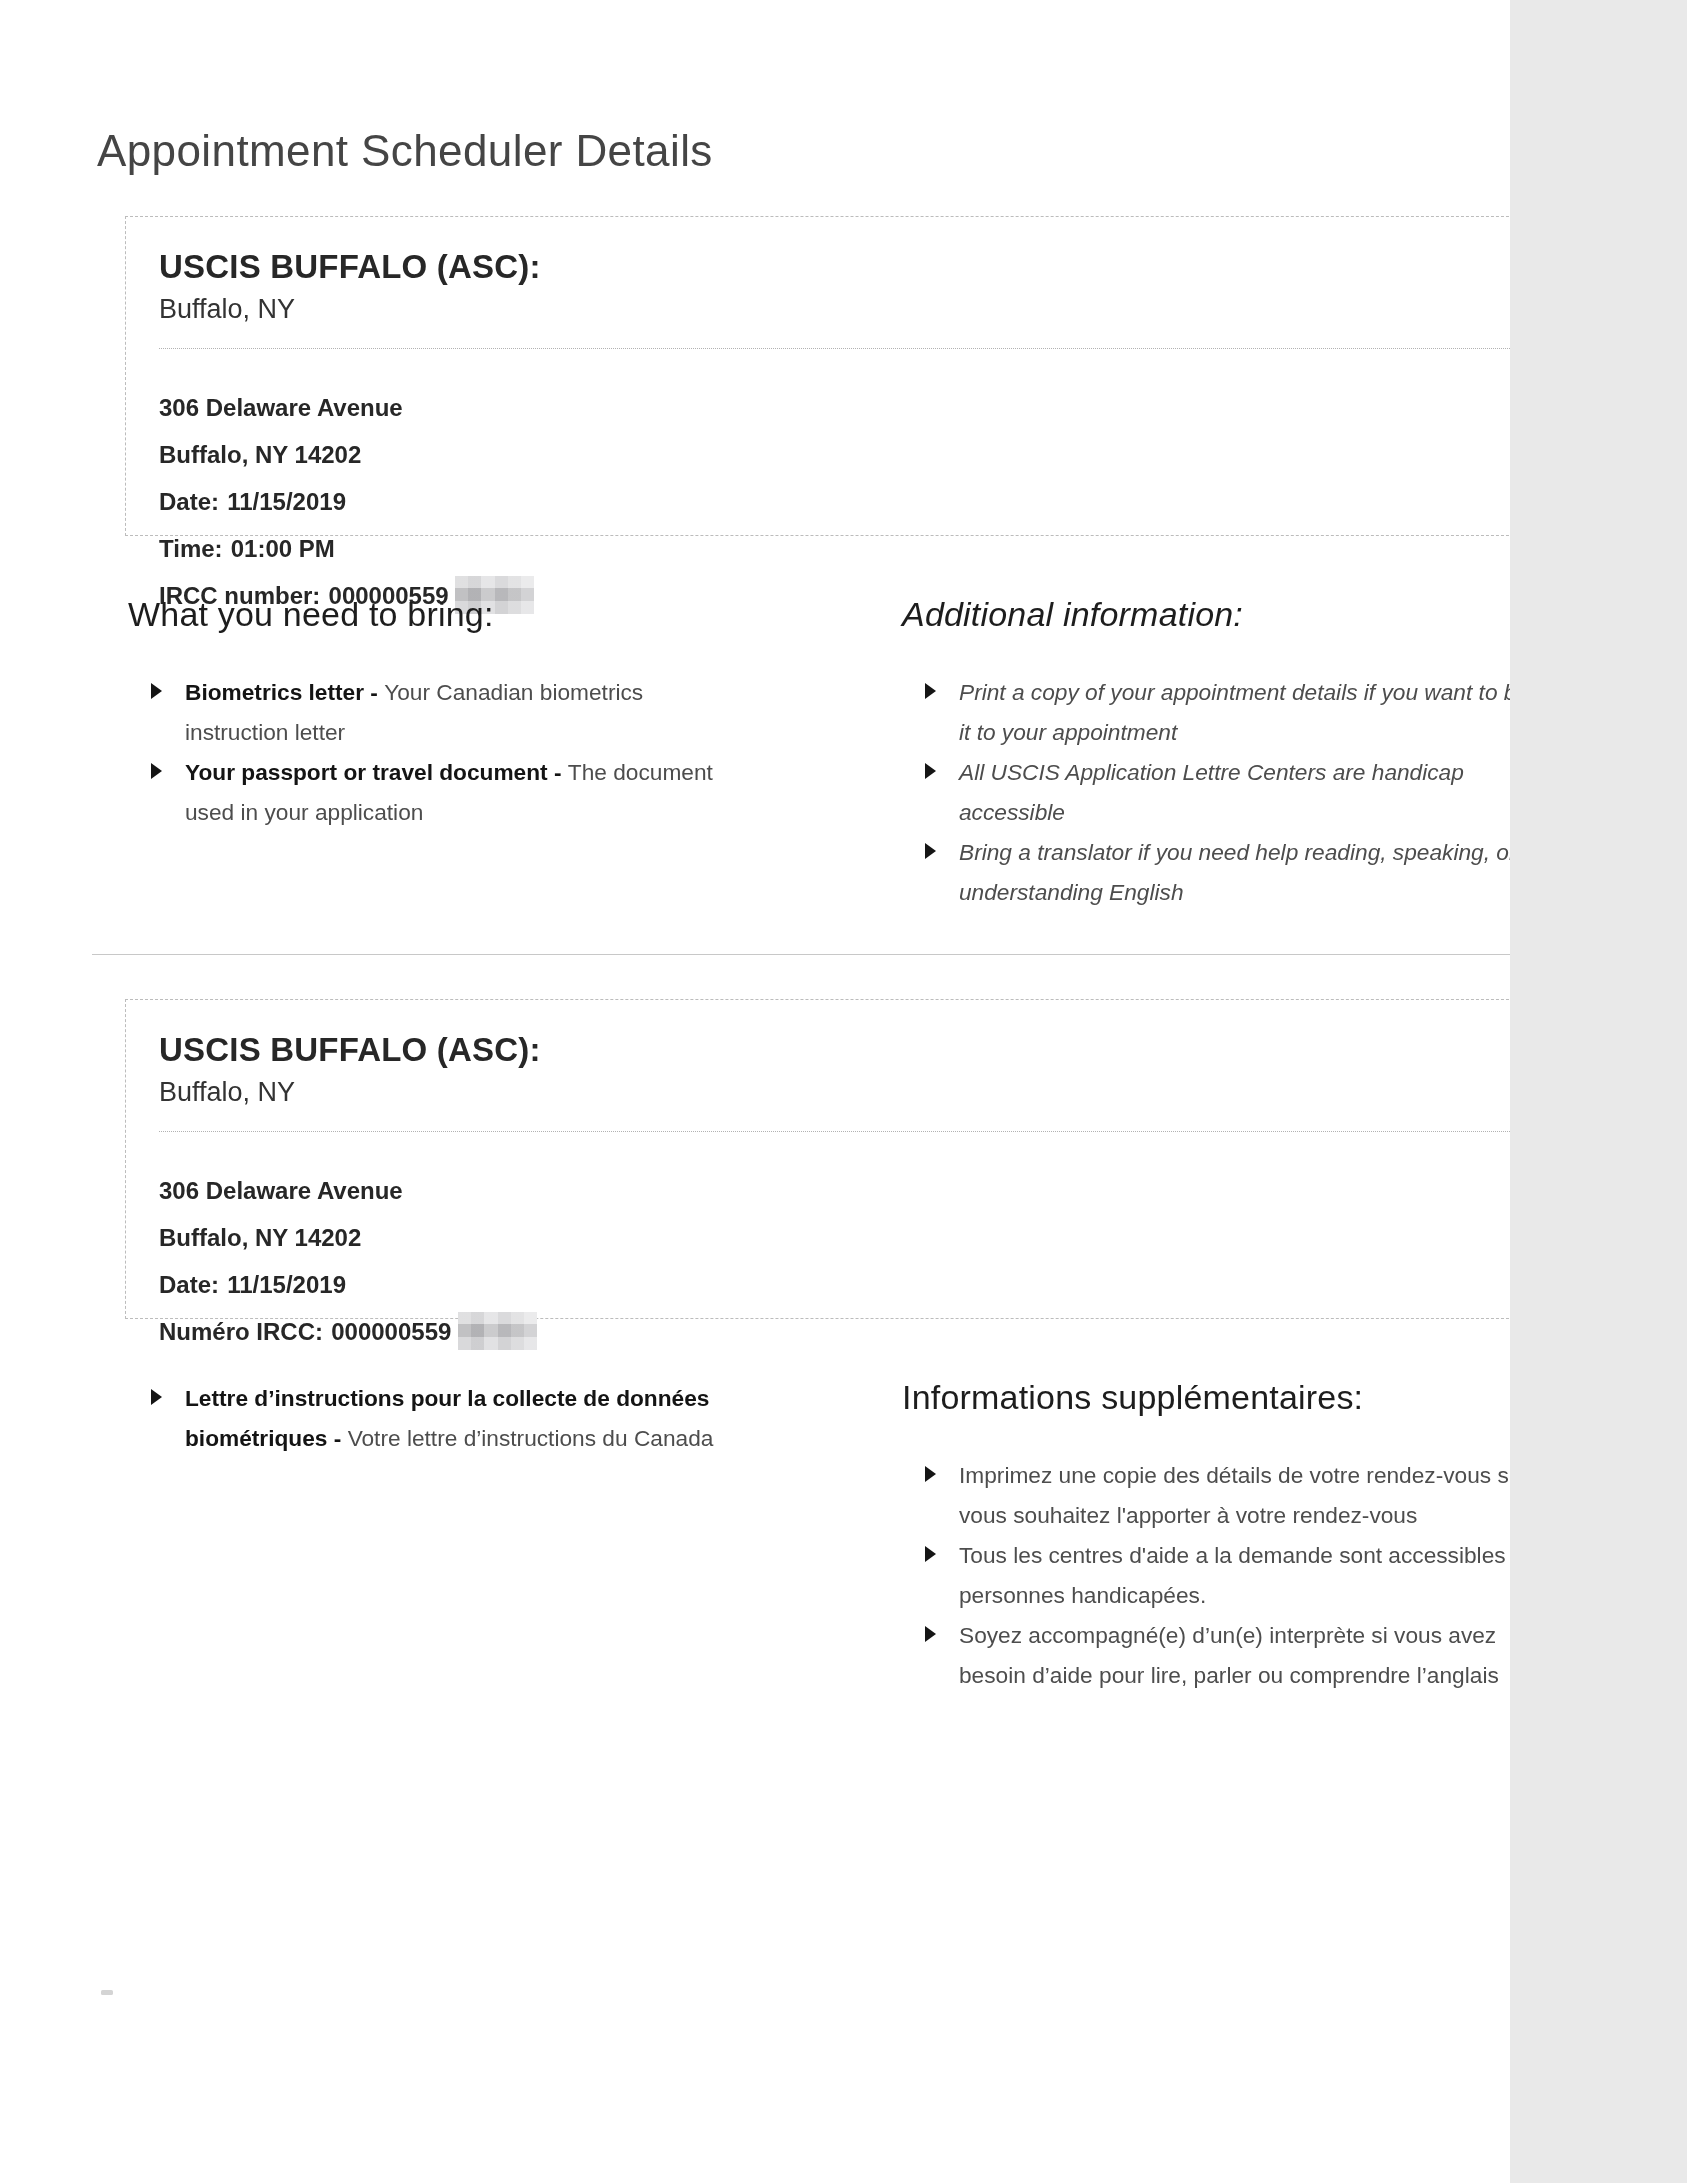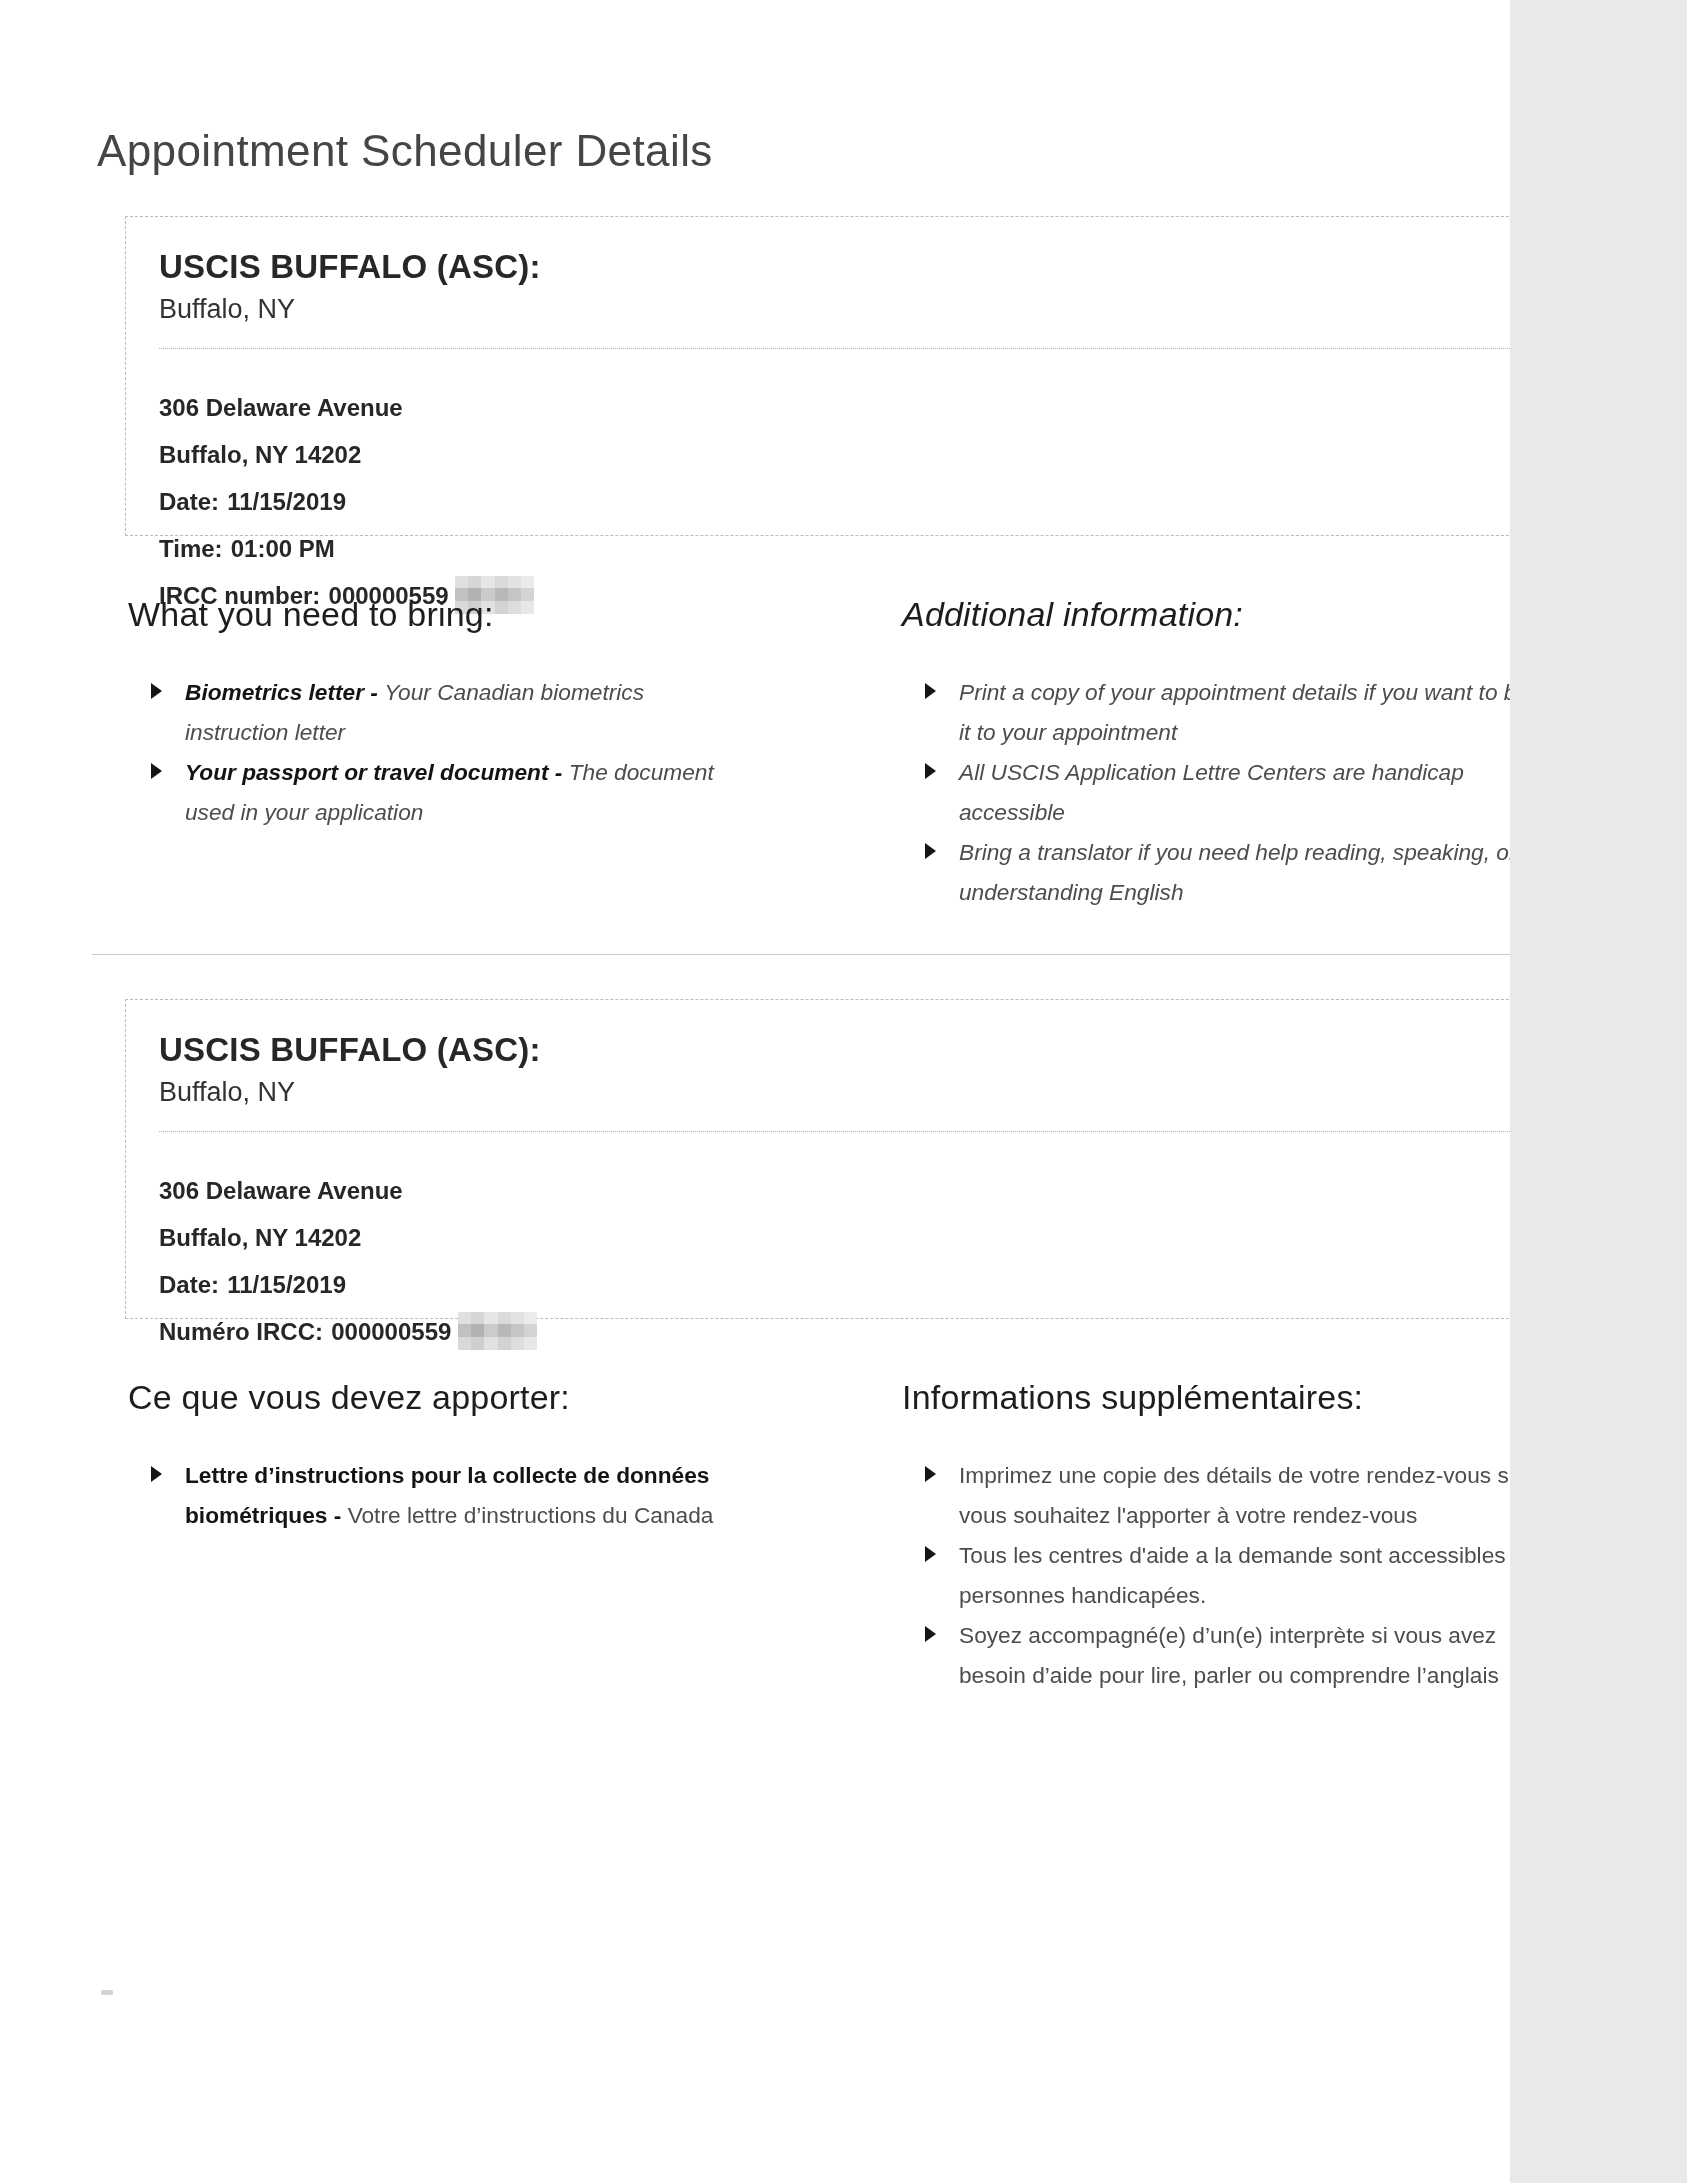--- a/index.html
+++ b/index.html
@@ -78,21 +78,21 @@
     border-color:transparent transparent transparent #151515;
     margin:10.7px 23px 0 0;
   }
   .li-text{font-size:22.7px;line-height:40px;color:#4d4d4d;}
   .seg-b{font-weight:700;color:#141414;}
   .seg-r{font-weight:400;color:#4d4d4d;}
   .col-en-left {left:128px; top:595px;}
   .col-en-right{left:902px;top:595px;font-style:italic;}
   .col-fr-left {left:128px; top:1378px;}
   .col-fr-right{left:902px;top:1378px;}
-  .col-en-left  .li-text{width:548px;font-style:italic;}
+  .col-en-left  .li-text{width:548px;}
   .col-en-right .li-text{width:606px;}
   .col-fr-left  .li-text{width:581px;}
   .col-fr-right .li-text{width:600px;}
   
   .section-divider{
     position:absolute;left:92px;top:954px;width:1583px;
     border:none;border-top:1.6px solid #c8c8c8;margin:0;
   }
   
   .scan-mark{
@@ -177,21 +177,20 @@
           <span class="lbl">Date:</span><span class="val">11/15/2019</span>
         </div>
         <div class="meta-row">
           <span class="lbl">Numéro IRCC:</span><span class="val">000000559</span><span class="redact"></span>
         </div>
       </div>
     </div>
   </div>
 
   <div class="col col-fr-left">
-    <h3>Ce que vous devez apporter:</h3>
     <ul>
         <li class="bullet">
           <span class="tri"></span>
           <span class="li-text"><span class="seg-b">Lettre d’instructions pour la collecte de données biométriques - </span><span class="seg-r">Votre lettre d’instructions du Canada</span></span>
         </li>
       </ul>
   </div>
   <div class="col col-fr-right">
     <h3>Informations supplémentaires:</h3>
     <ul>

